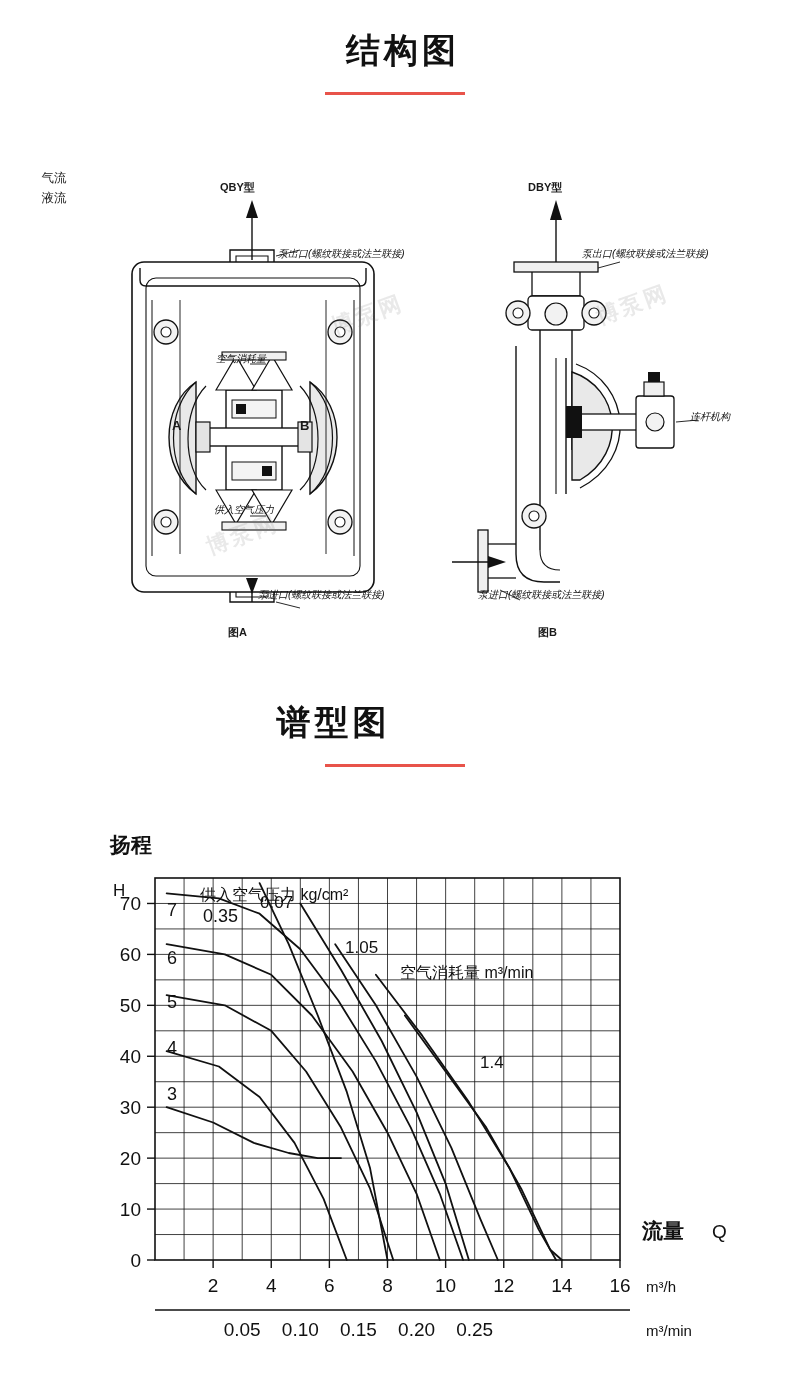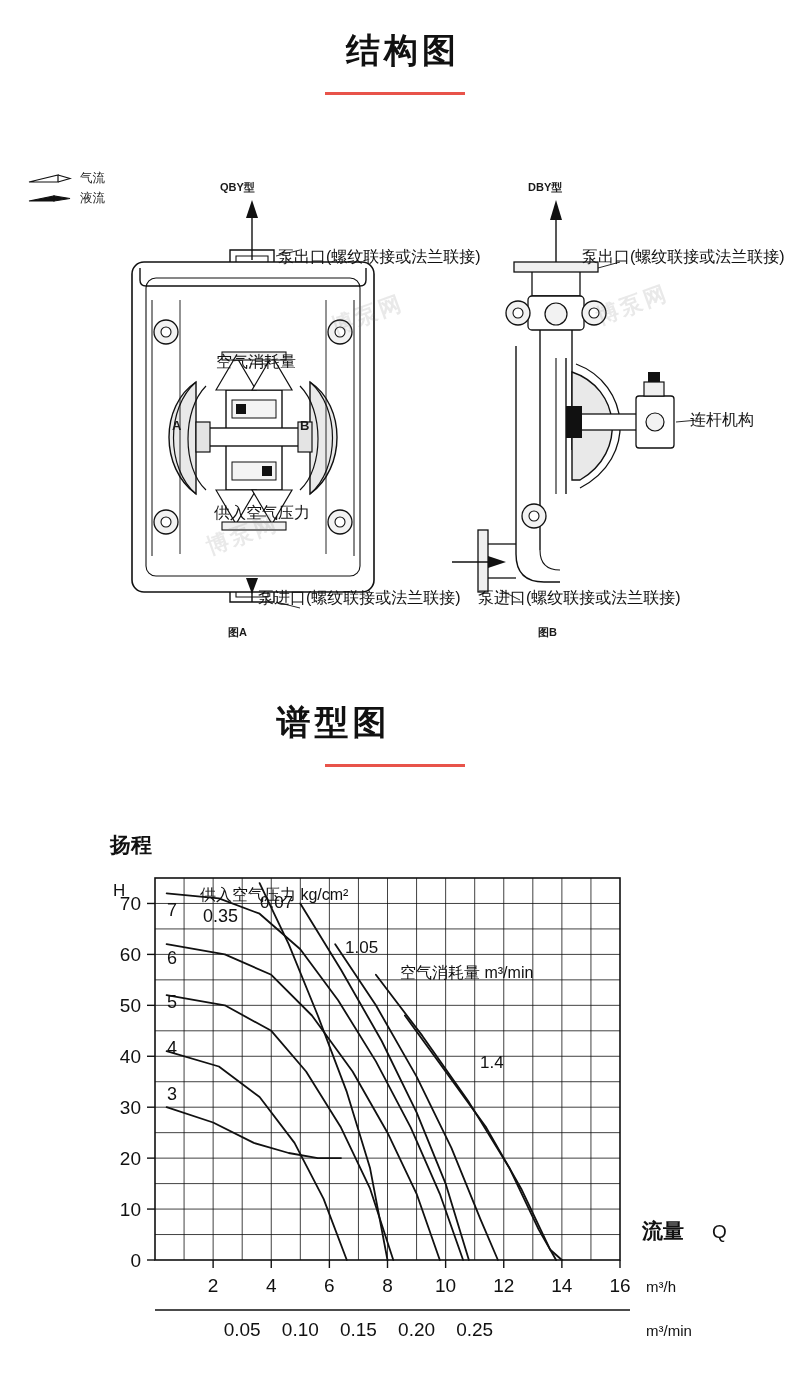--- a/index.html
+++ b/index.html
@@ -12,32 +12,32 @@
     text-align:center;font-size:34px;font-weight:bold;color:#111;
     letter-spacing:4px;
     padding-left:8px;
   }
   #struct-title{position:absolute;left:0;top:28px;width:790px;}
   #struct-rule{position:absolute;left:325px;top:92px;width:140px;height:3px;background:#e8534a;}
   #spec-title{position:absolute;left:0;top:700px;width:651px;}
   #spec-rule{position:absolute;left:325px;top:764px;width:140px;height:3px;background:#e8534a;}
 
   .legend{position:absolute;left:28px;top:168px;font-size:12px;line-height:20px;}
-  .legend-row{display:flex;align-items:center;height:20px;}
+  .legend-row{display:flex;align-items:center;height:20px;flex-direction:column;}
   .legend-label{margin-left:8px;font-size:12.5px;}
 
   .model-label{position:absolute;font-size:11px;font-weight:bold;}
   #label-qby{left:220px;top:180px;}
   #label-dby{left:528px;top:180px;}
 
   .fig-caption{position:absolute;font-size:11px;font-weight:bold;}
   #cap-a{left:228px;top:625px;}
   #cap-b{left:538px;top:625px;}
 
-  .callout{position:absolute;font-size:16px;color:#111;white-space:nowrap;}
+  .callout{position:absolute;font-size:10px;color:#111;white-space:nowrap;font-style:italic;}
   #co-qby-out{left:278px;top:247px;}
   #co-qby-in{left:258px;top:588px;}
   #co-air-out{left:216px;top:352px;}
   #co-air-in{left:214px;top:503px;}
   #co-dby-out{left:582px;top:247px;}
   #co-dby-in{left:478px;top:588px;}
   #co-link{left:690px;top:410px;text-align:center;}
 
   .chamber{position:absolute;font-size:13px;font-weight:bold;}
   #ch-a{left:172px;top:418px;}

